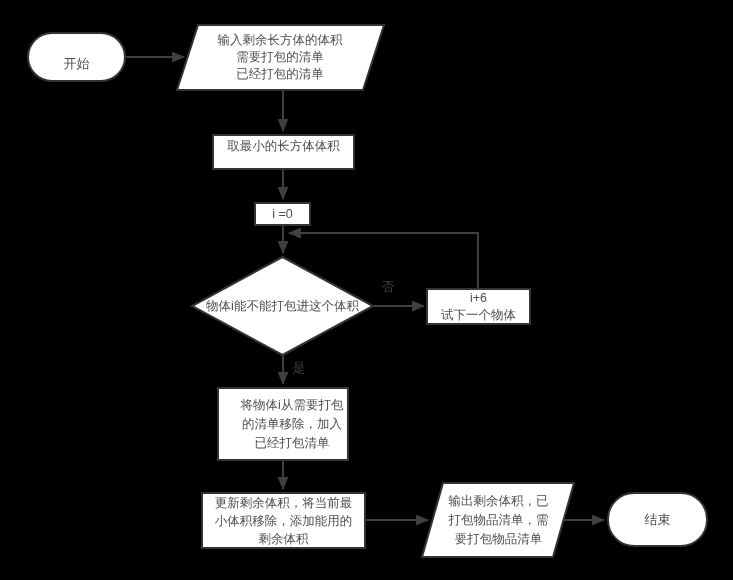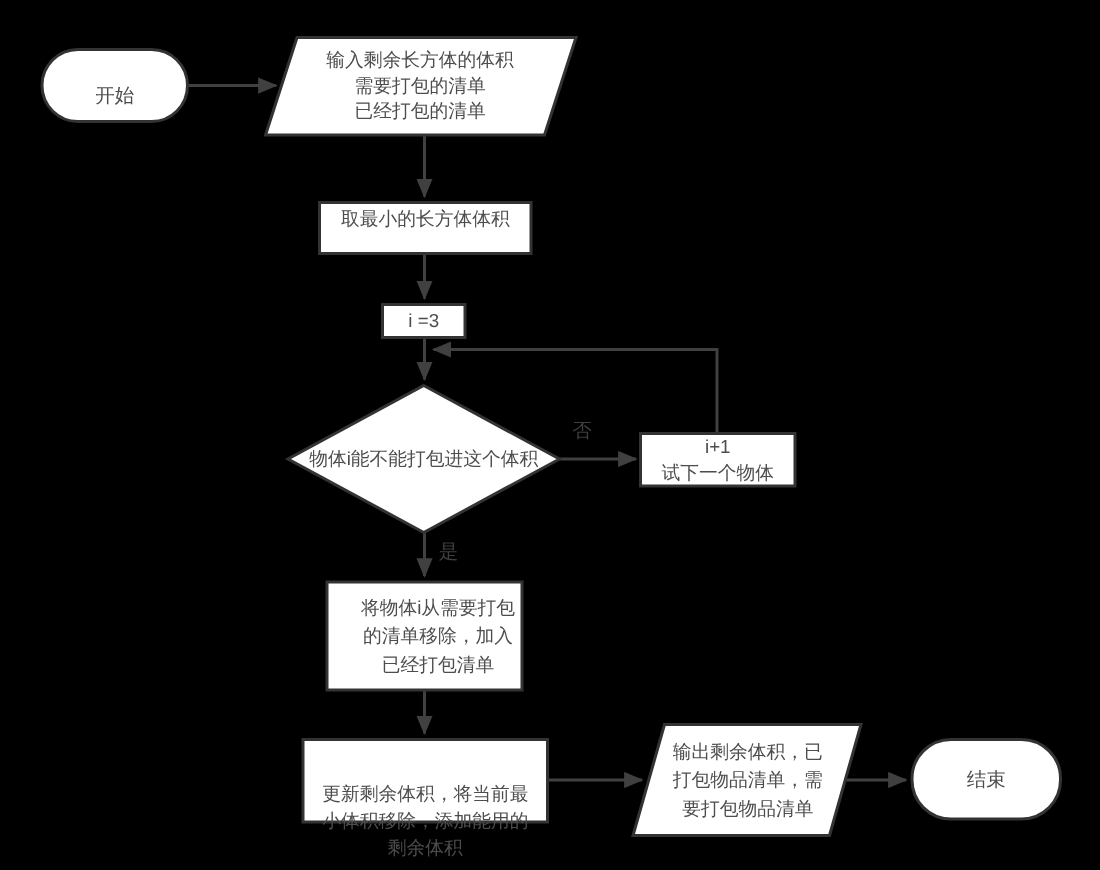--- a/index.html
+++ b/index.html
@@ -89,32 +89,32 @@
   </svg>
 
   <div class="node-label" style="left:28px; top:33px; width:97px; height:60px; font-size:13px;">开始</div>
 
   <div class="node-label" style="left:176px; top:25px; width:208px; height:65px;text-align:center;">输入剩余长方体的体积
 需要打包的清单
 已经打包的清单</div>
 
   <div class="node-label" style="left:213px; top:135px; width:141px; height:22px;">取最小的长方体体积</div>
 
-  <div class="node-label" style="left:255px; top:203px; width:55px; height:22px;">i =3</div>
+  <div class="node-label" style="left:255px; top:203px; width:55px; height:22px;">i =0</div>
 
   <div class="node-label" style="left:192px; top:257px; width:181px; height:98px; white-space:nowrap;text-align:center;">物体i能不能打包进这个体积</div>
 
-  <div class="node-label" style="left:427px; top:289px; width:103px; height:35px;">i+1
+  <div class="node-label" style="left:427px; top:289px; width:103px; height:35px;">i+6
 试下一个物体</div>
 
   <div class="node-label" style="left:218px; top:388px; width:148px; height:72px; line-height:19px;">将物体i从需要打包
 的清单移除，加入
 已经打包清单</div>
 
-  <div class="node-label" style="left:202px; top:520px; width:163px; height:55px; line-height:18px;font-family:Liberation Mono, monospace;">更新剩余体积，将当前最
+  <div class="node-label" style="left:202px; top:493px; width:163px; height:55px; line-height:18px;">更新剩余体积，将当前最
 小体积移除，添加能用的
 剩余体积</div>
 
   <div class="node-label" style="left:422px; top:483px; width:153px; height:74px; line-height:19px;">输出剩余体积，已
 打包物品清单，需
 要打包物品清单</div>
 
   <div class="node-label" style="left:608px; top:493px; width:99px; height:53px; font-size:13px;">结束</div>
 
   <div class="edge-label" style="left:378px; top:278px; width:20px; height:18px;">否</div>

